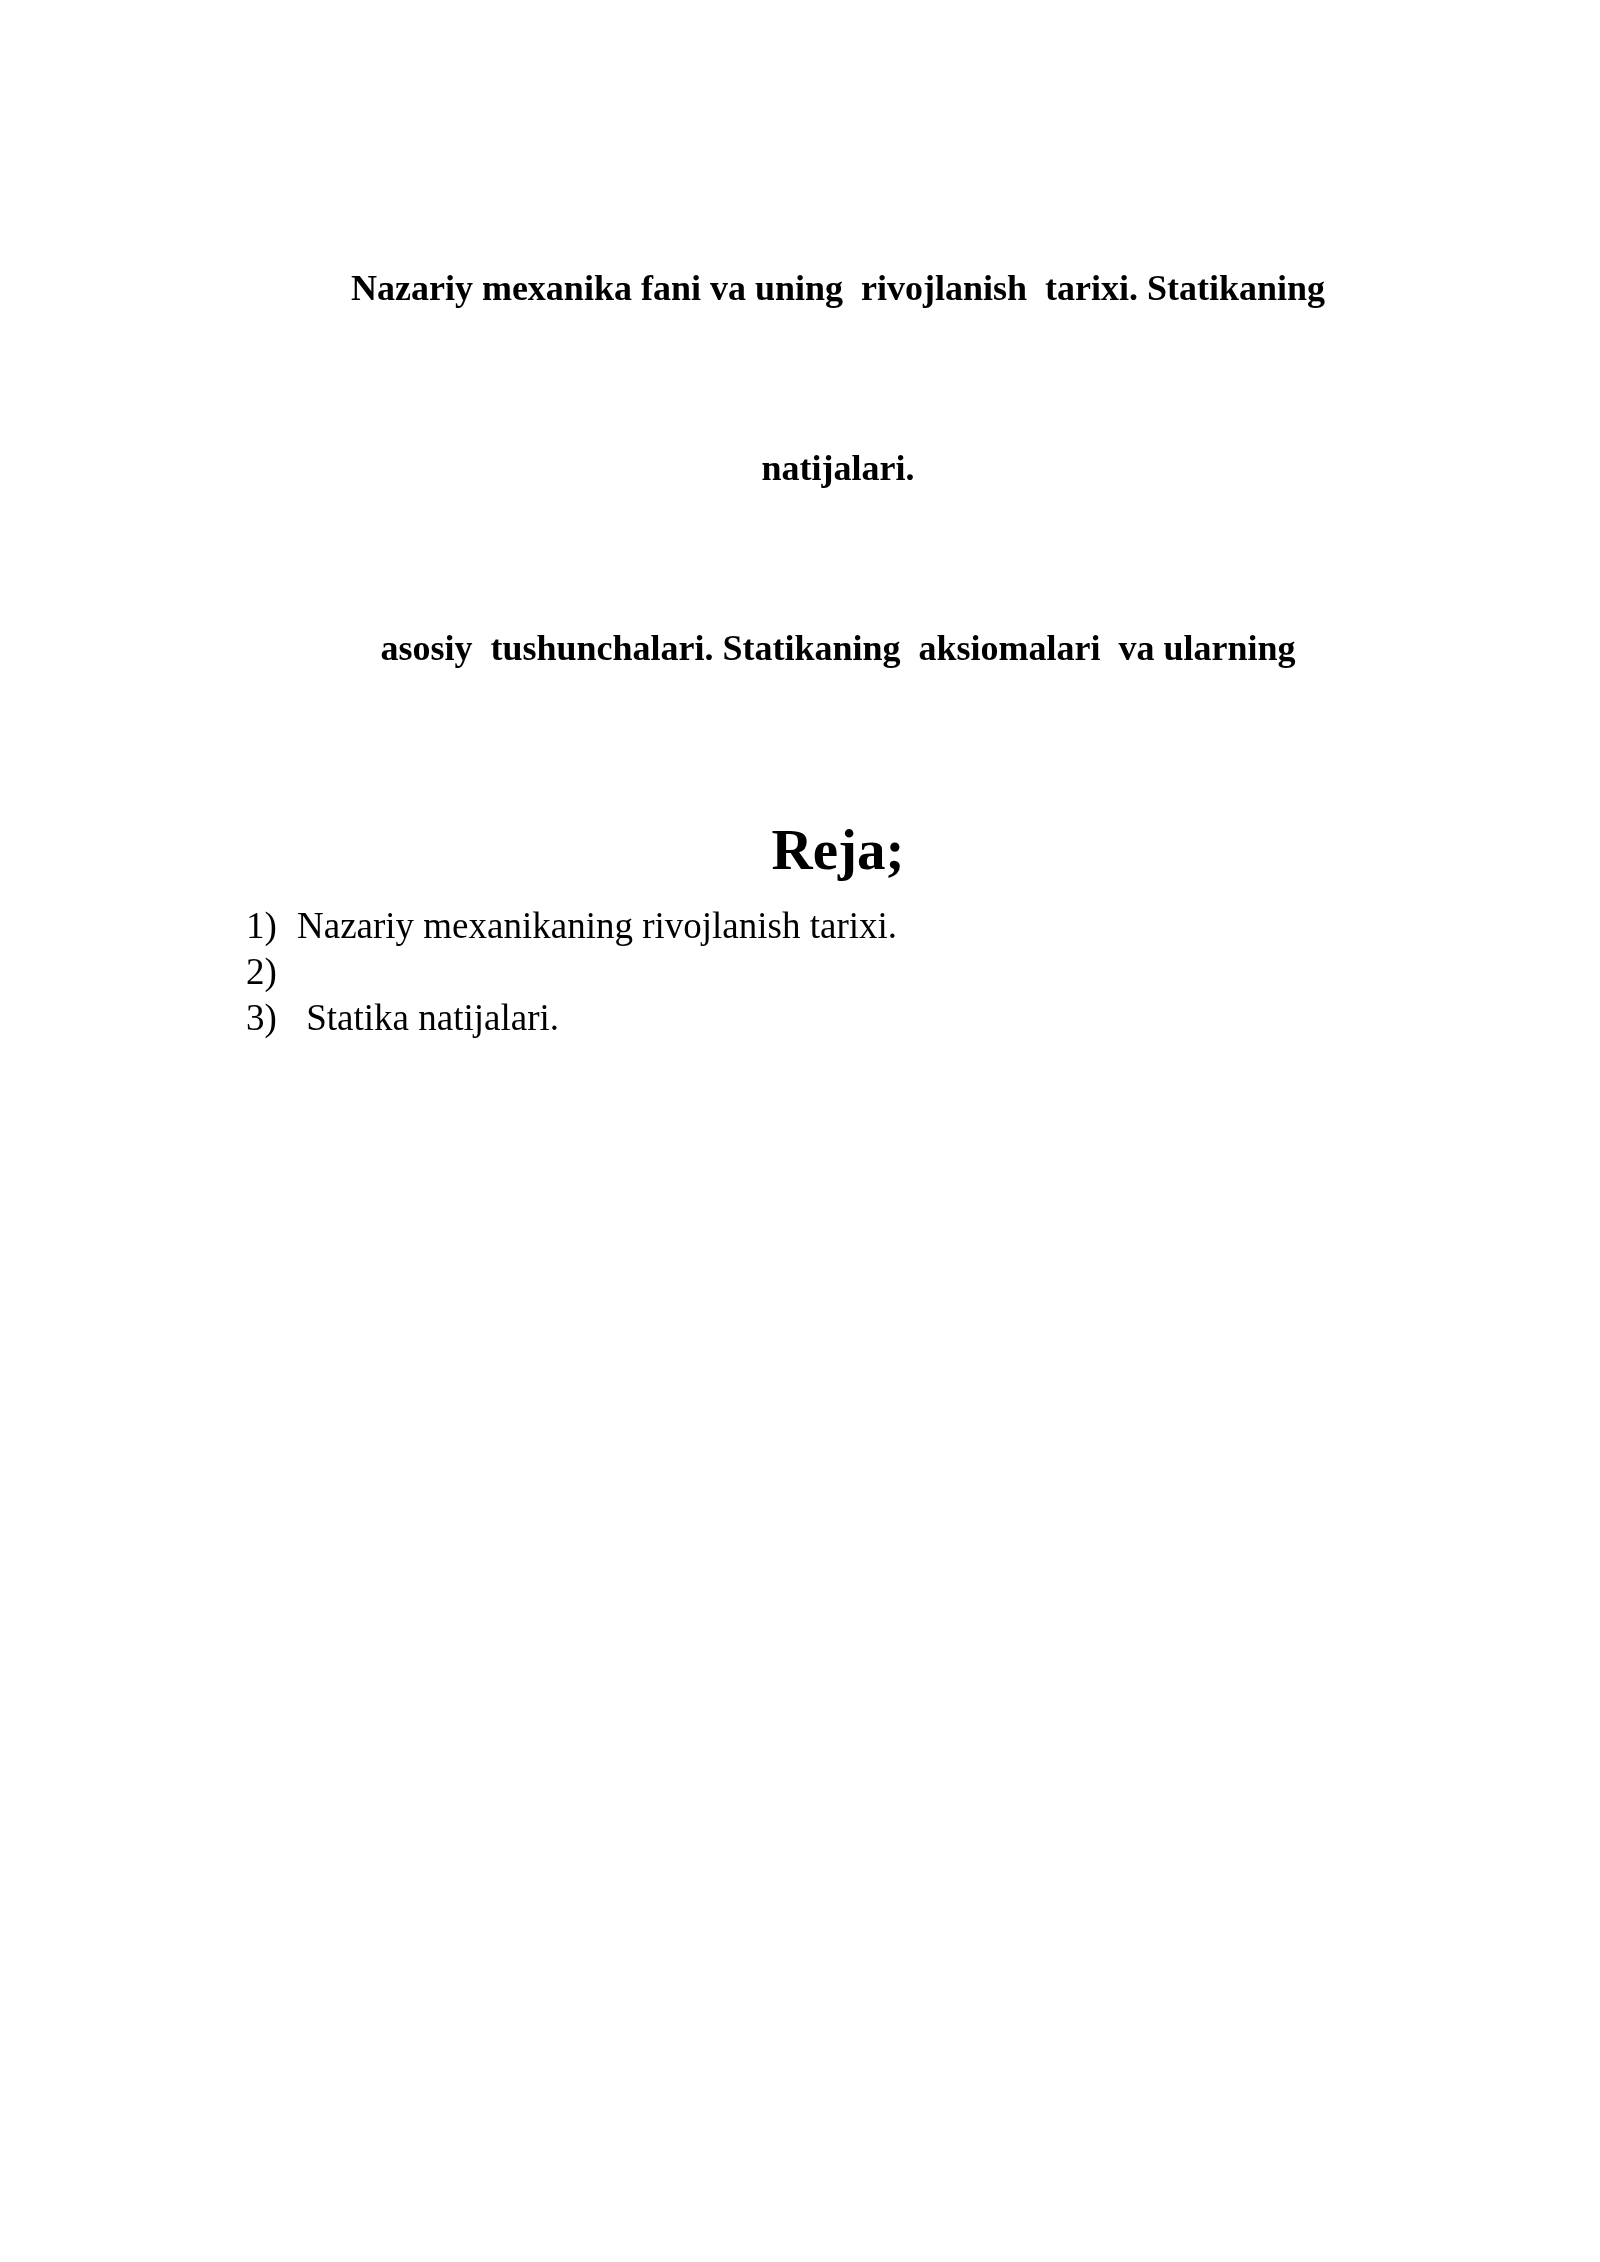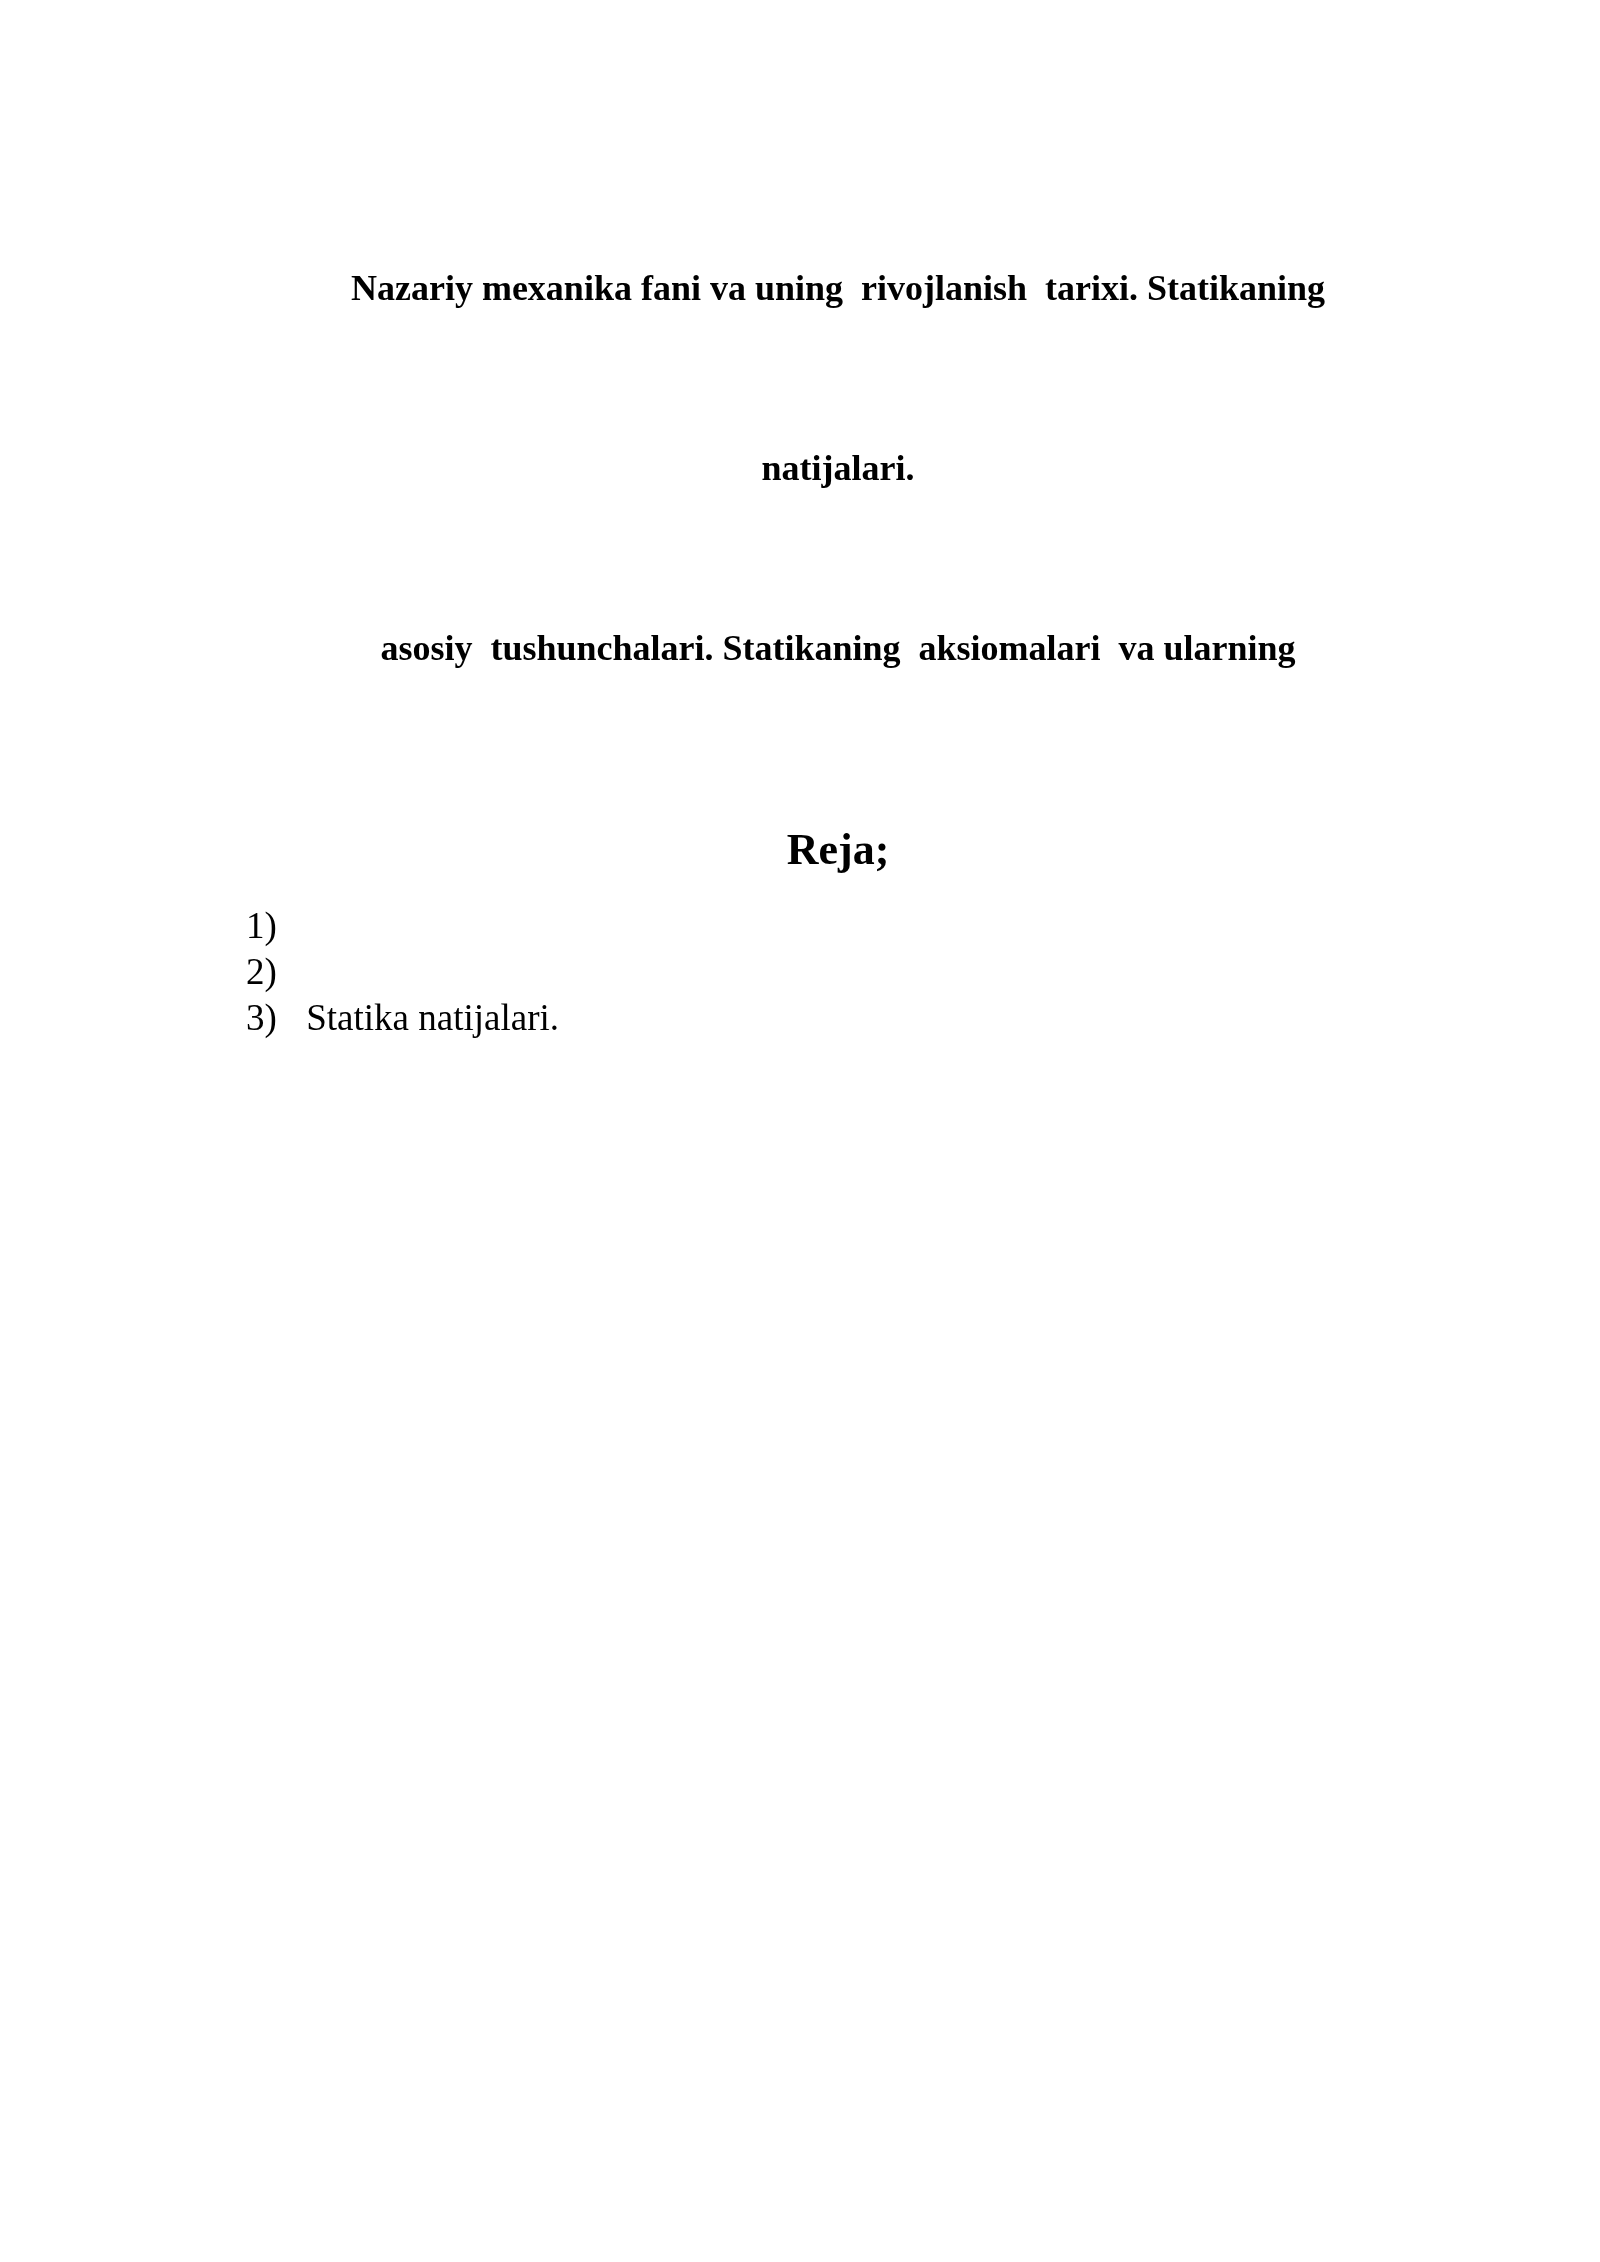--- a/index.html
+++ b/index.html
@@ -25,21 +25,21 @@
     text-align: center;
     font-weight: bold;
     font-size: 36px;
     line-height: 60px;
     white-space: pre-wrap;
   }
   .doc-subtitle {
     margin: 22px 76px 0 152px;
     text-align: center;
     font-weight: bold;
-    font-size: 44px;
+    font-size: 57px;
     line-height: 60px;
   }
   .doc-list {
     margin: 23px 0 0 246px;
     font-size: 37px;
     line-height: 46px;
   }
   .doc-list-item {
     display: flex;
     align-items: baseline;
@@ -61,20 +61,21 @@
     <div>Nazariy mexanika fani va uning  rivojlanish  tarixi. Statikaning</div>
     <div>natijalari.</div>
     <div>asosiy  tushunchalari. Statikaning  aksiomalari  va ularning</div>
   </div>
 
   <div class="doc-subtitle">Reja;</div>
 
   <div class="doc-list">
     <div class="doc-list-item">
       <span class="doc-list-number">1)</span>
+      <span class="doc-list-text">Nazariy mexanikaning rivojlanish tarixi.</span>
     </div>
     <div class="doc-list-item">
       <span class="doc-list-number">2)</span>
     </div>
     <div class="doc-list-item">
       <span class="doc-list-number">3)</span>
       <span class="doc-list-text"> Statika natijalari.</span>
     </div>
   </div>
 

